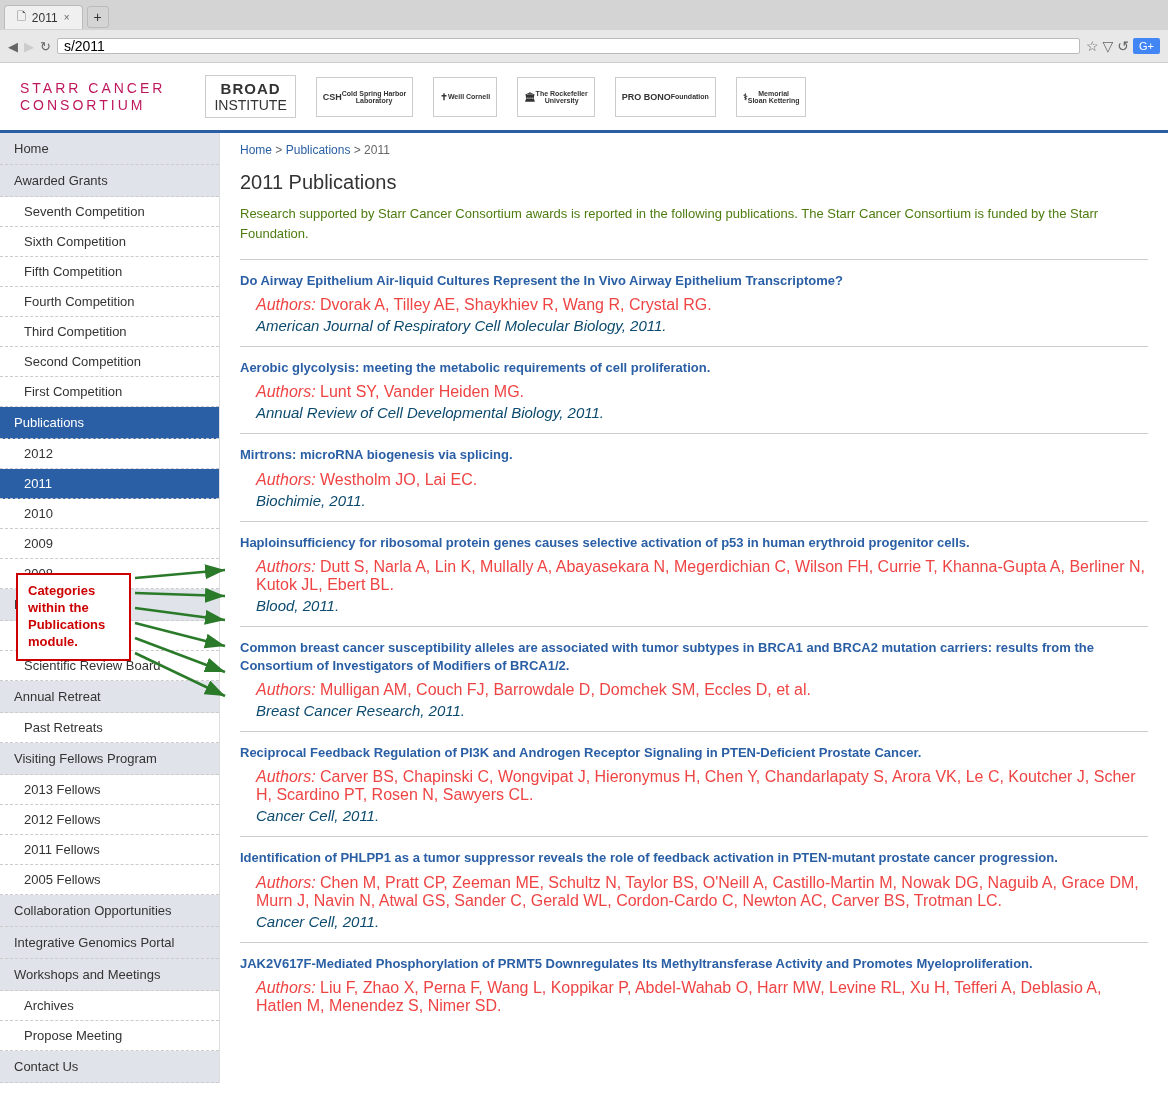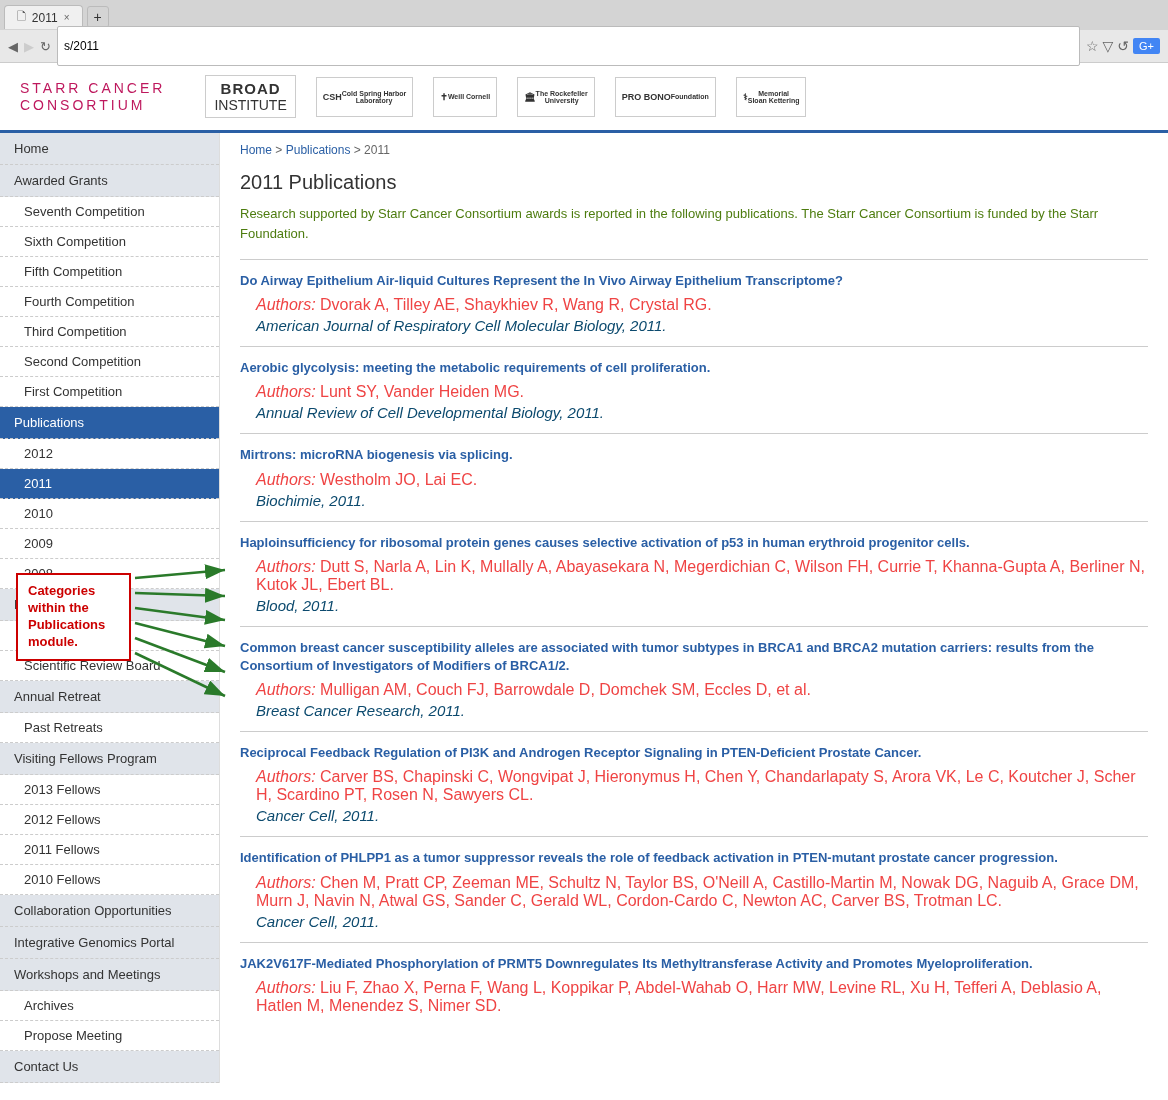--- a/index.html
+++ b/index.html
@@ -49,23 +49,23 @@
       padding: 4px 8px;
       background: #e8e8e8;
       gap: 6px;
       height: 32px;
     }
     .address-input {
       flex: 1;
       border: 1px solid #bbb;
       border-radius: 2px;
       padding: 2px 6px;
-      font-size: 12px;
+      font-size: 14px;
       background: #fff;
-      height: 40px;
+      height: 16px;
     }
     .address-icons {
       display: flex;
       gap: 4px;
       align-items: center;
       font-size: 14px;
       color: #666;
     }
 
     
@@ -347,21 +347,21 @@
     <a class="sidebar-item sub">
       <span>2013 Fellows</span>
     </a>
     <a class="sidebar-item sub">
       <span>2012 Fellows</span>
     </a>
     <a class="sidebar-item sub">
       <span>2011 Fellows</span>
     </a>
     <a class="sidebar-item sub">
-      <span>2010 Fellows</span>
+      <span>2005 Fellows</span>
     </a>
     <a class="sidebar-item top-level">
       <span>Collaboration Opportunities</span>
     </a>
     <a class="sidebar-item top-level">
       <span>Integrative Genomics Portal</span>
     </a>
     <a class="sidebar-item top-level">
       <span>Workshops and Meetings</span>
     </a>

